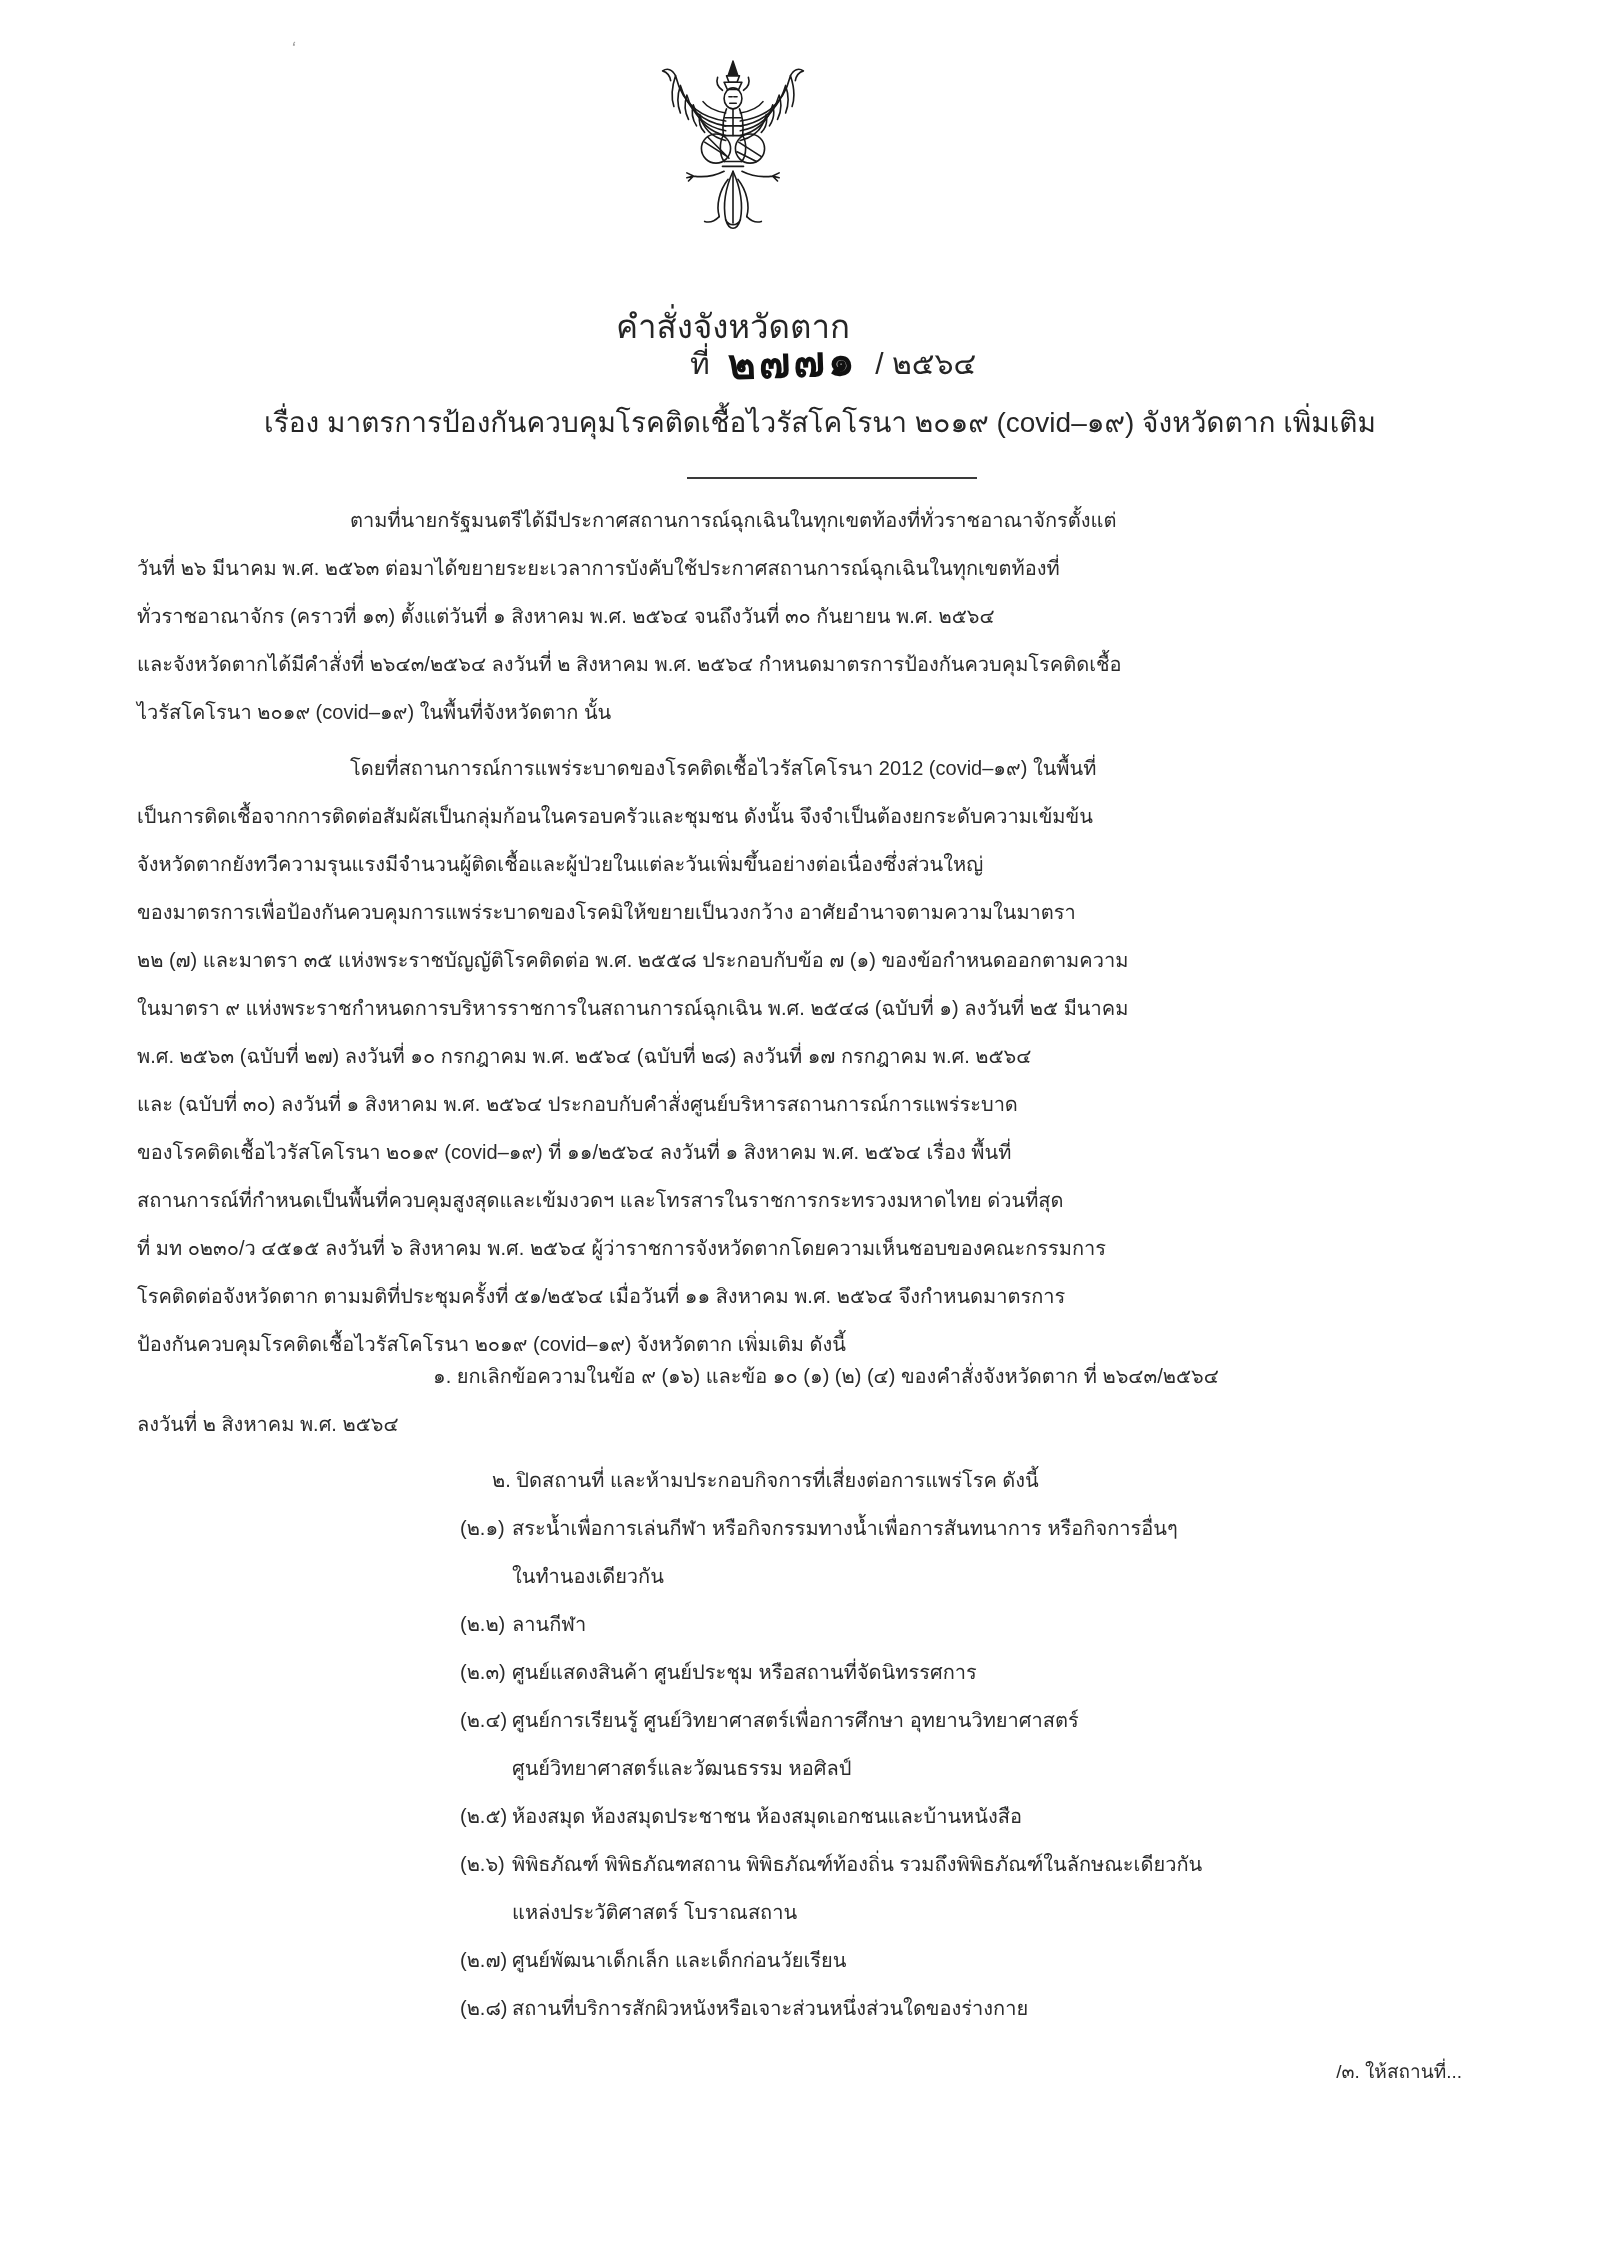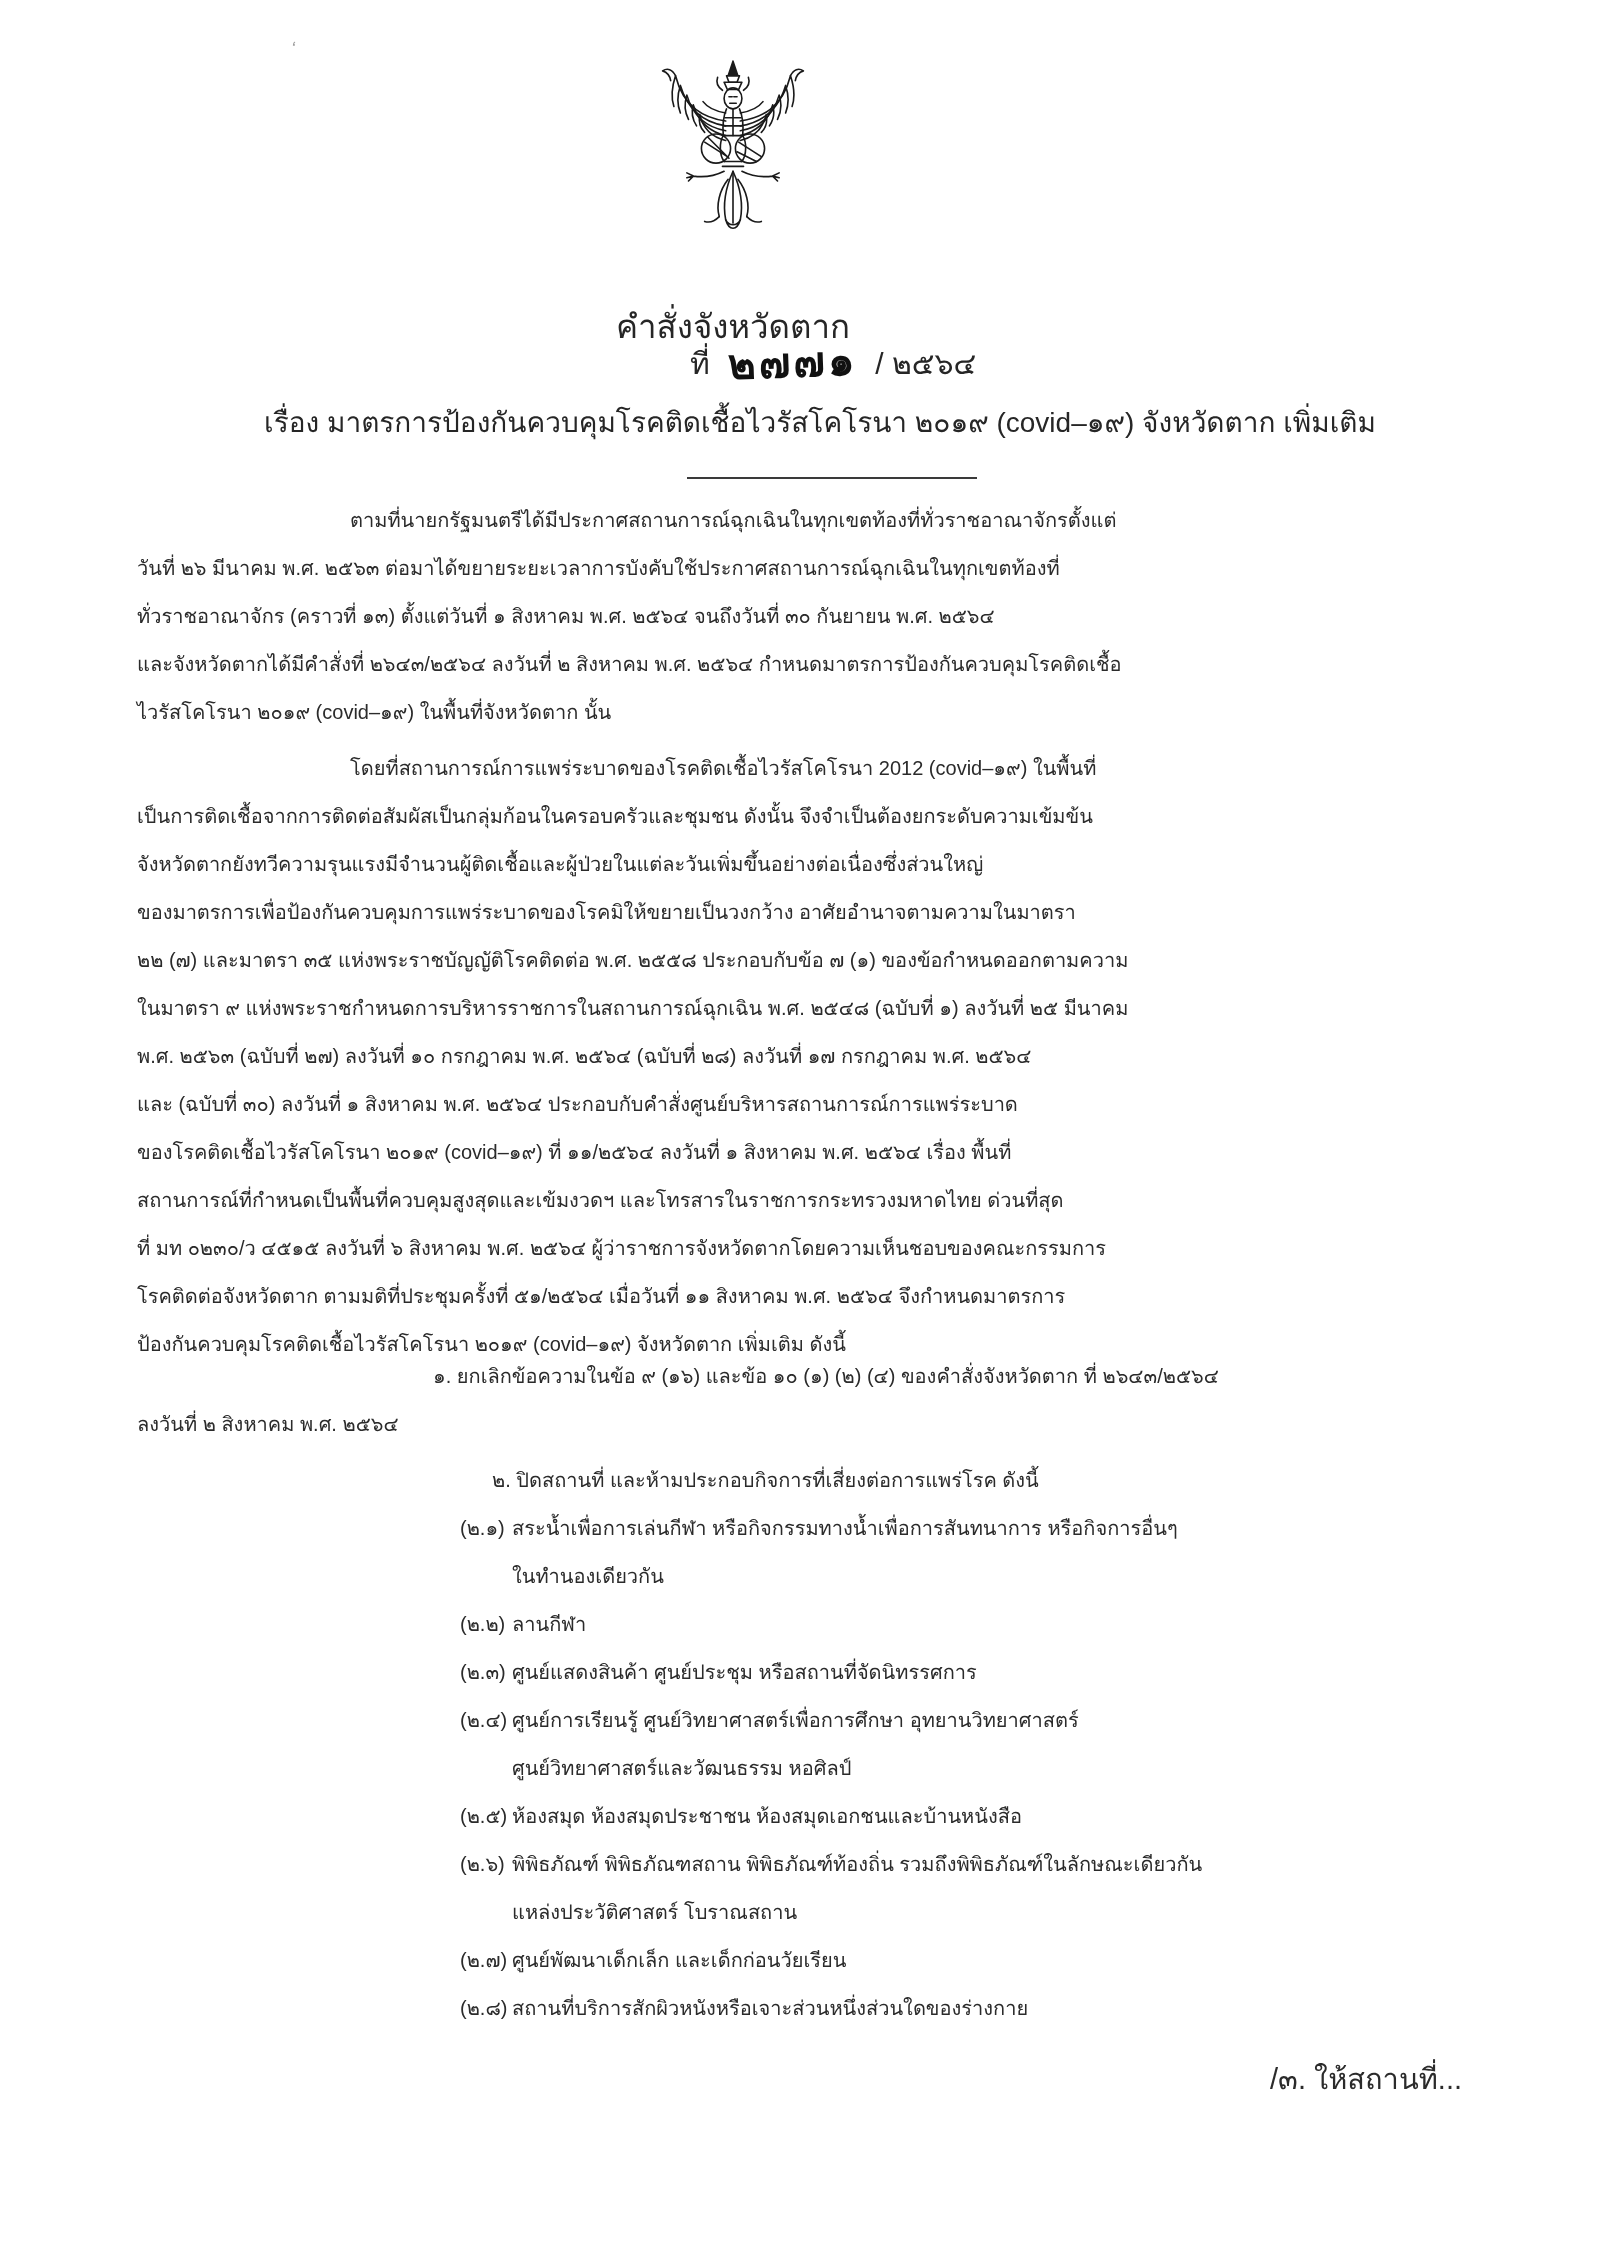--- a/index.html
+++ b/index.html
@@ -42,21 +42,21 @@
   .item1{top:1352px;}
   .indent-first{text-indent:213px;}
   .indent-item1{text-indent:296px;}
   .item2-header{position:absolute;left:137px;top:1456px;width:1340px;padding-left:355px;box-sizing:border-box;}
   .sublist{position:absolute;left:137px;top:1504px;width:1340px;}
   .subrow{position:relative;height:48px;}
   .subrow .marker{position:absolute;left:323px;top:0;}
   .subrow .subtext{display:block;margin-left:375px;}
   .page-footer{
     position:absolute;top:2056px;right:138px;
-    font-size:29px;color:#2b2b2b;
+    font-size:19px;color:#2b2b2b;
   }
   .speck{position:absolute;left:291px;top:38px;color:#9a9a9a;font-size:18px;transform:rotate(12deg);}
 </style>
 </head>
 <body>
 
 <div class="page">
 
   <span class="speck">‘</span>
 

